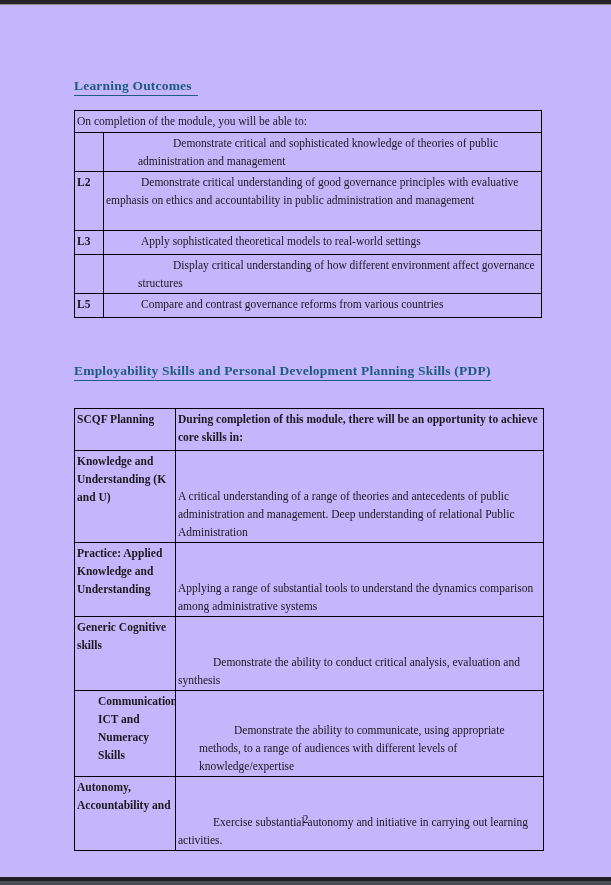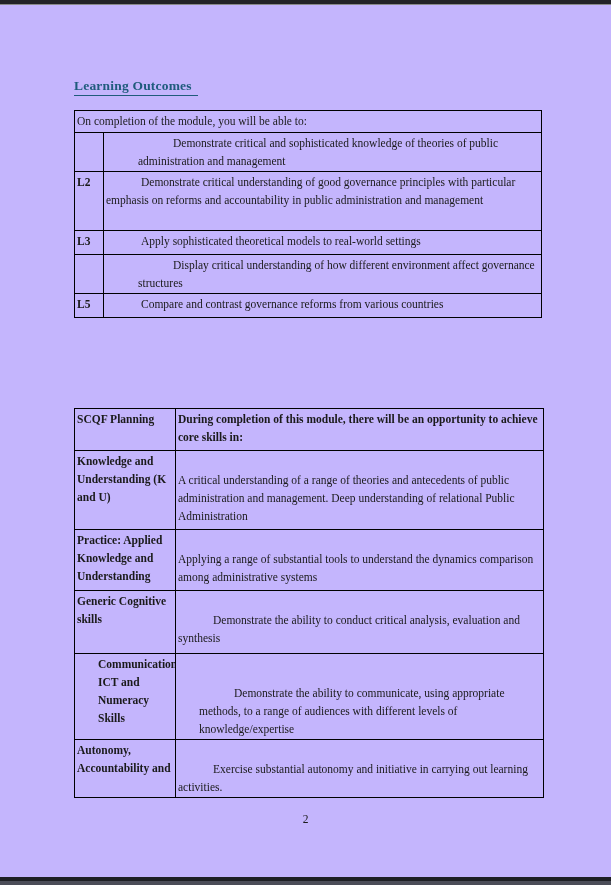--- a/index.html
+++ b/index.html
@@ -62,21 +62,21 @@
   .r-h22  td { height: 22px; }
   .r-h39  td { height: 39px; padding-left: 34px; }
   .r-h59  td { height: 59px; }
   .r-h24  td { height: 24px; }
   .r-h42  td { height: 42px; }
   .r-h79  td { height: 79px; margin-left: 16px; }
   .r-h61  td { height: 61px; }
   .r-h63  td { height: 63px; margin-top: 36px; }
   .r-h82  td { height: 82px; padding-left: 23px; }
   .r-h56  td { height: 56px; }
-  .pt24 { padding-top: 20px; }
+  .pt24 { padding-top: 36px; }
   .pt30 { padding-top: 30px; }
   .page-number {
     position: absolute; left: 0; top: 813px; width: 611px;
     text-align: center; font-size: 11.5px; color: #1a1a1a;
   }
 </style>
 </head>
 <body>
 
 <div class="page">
@@ -96,21 +96,21 @@
     </tr>
     <tr class="r-h39">
       <td class="bold">L1</td>
       <td>
         <p class="fi">Demonstrate critical and sophisticated knowledge of theories of public administration and management</p>
       </td>
     </tr>
     <tr class="r-h59">
       <td class="bold">L2</td>
       <td>
-        <p class="fi">Demonstrate critical understanding of good governance principles with particular emphasis on reforms and accountability in public administration and management</p>
+        <p class="fi">Demonstrate critical understanding of good governance principles with evaluative emphasis on ethics and accountability in public administration and management</p>
       </td>
     </tr>
     <tr class="r-h24">
       <td class="bold">L3</td>
       <td>
         <p class="fi">Apply sophisticated theoretical models to real-world settings</p>
       </td>
     </tr>
     <tr class="r-h39">
       <td class="bold">L4</td>
@@ -120,20 +120,21 @@
     </tr>
     <tr class="r-h24">
       <td class="bold">L5</td>
       <td>
         <p class="fi">Compare and contrast governance reforms from various countries</p>
       </td>
     </tr>
   </tbody>
     </table>
 
+  <div class="heading heading-2">Employability Skills and Personal Development Planning Skills (PDP)</div>
 
   <table class="tbl-skills">
     <colgroup>
         <col class="c-head">
         <col class="c-desc">
       </colgroup>
     <tbody>
         <tr class="r-h42">
       <td class="bold">SCQF Planning</td>
       <td class="bold">During completion of this module, there will be an opportunity to achieve core skills in:</td>

